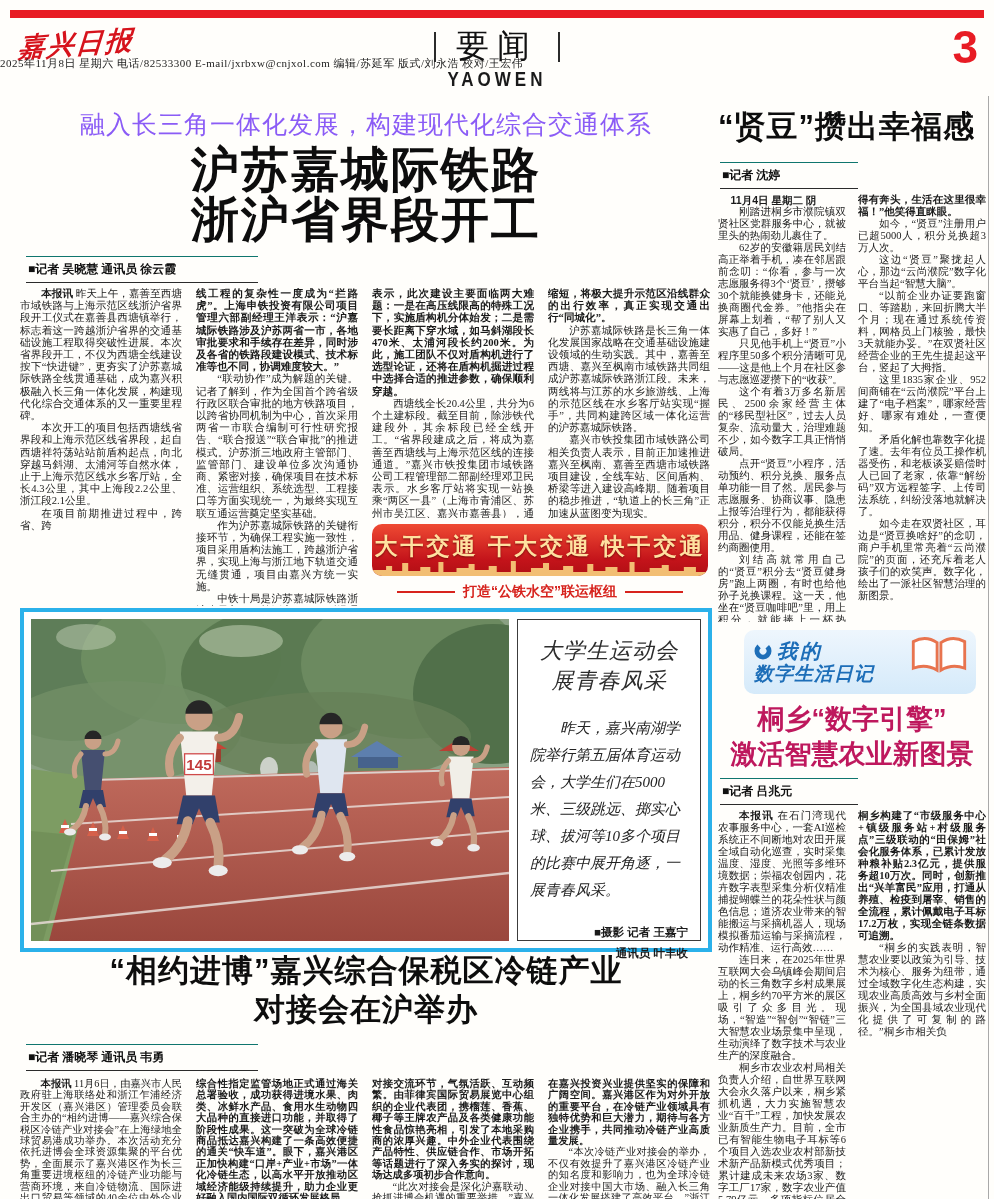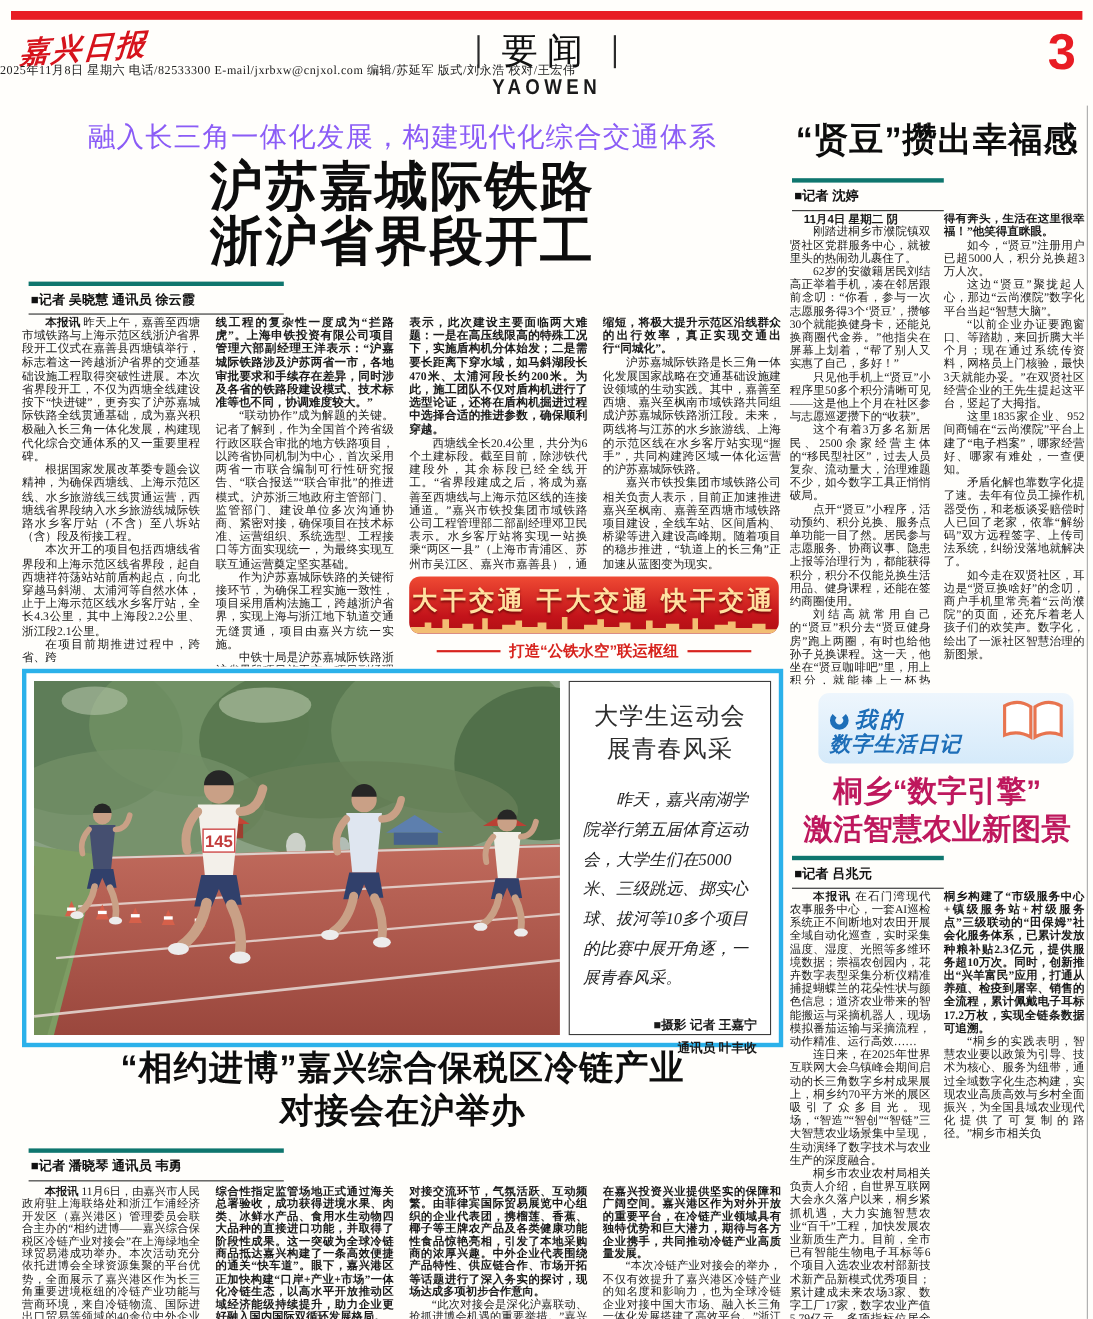--- a/index.html
+++ b/index.html
@@ -15,22 +15,22 @@
            font-family:"Liberation Sans","DejaVu Sans",sans-serif;}
   .dateline{position:absolute;left:0;top:56px;width:100%;text-align:left;font-size:11px;color:#222;letter-spacing:.5px;}
   .pinyin{position:absolute;left:0;top:70px;width:100%;text-align:center;font-size:17px;font-weight:900;
           letter-spacing:4px;transform:scaleY(1.15);font-family:"Liberation Sans","DejaVu Sans",sans-serif;}
   .rightrule{position:absolute;left:988px;top:96px;width:1px;height:1103px;background:#a9a9a9;}
 
   .main{position:absolute;left:20px;top:108px;width:692px;}
   .kicker{text-align:center;font-size:25px;color:#8b5cf6;letter-spacing:1px;}
   .headline{margin-top:4px;text-align:center;font-weight:900;font-size:48px;line-height:1.04;letter-spacing:2px;
             font-family:"Liberation Sans","DejaVu Sans",sans-serif;color:#0d0d0d;}
-  .byline{font-family:Liberation Sans, sans-serif;font-weight:bold;font-size:12px;
-          border-top:4px solid #0f766e;border-bottom:1px solid #2b2b2b;padding:4px 2px;color:#111;}
+  .byline{font-family:Liberation Serif, serif;font-weight:bold;font-size:12px;
+          border-top:1px solid #0f766e;border-bottom:1px solid #2b2b2b;padding:4px 2px;color:#111;}
   .lead-by{position:absolute;left:6px;top:148px;width:228px;}
   .lead-body{position:absolute;left:0;top:180px;width:692px;height:318px;display:flex;gap:14px;}
   .ncol{width:162px;overflow:hidden;font-size:10.6px;line-height:12.2px;text-align:justify;}
   .ncol.h1{height:318px;}
   .ncol.h2{height:230px;}
   .para{margin:0;text-indent:2em;}
   .cont .para:first-child{text-indent:0;font-weight:bold;}
 
   .banner{position:absolute;left:352px;top:236px;width:336px;}
   .banner-red{position:relative;height:52px;background:linear-gradient(180deg,#ef4a33,#c3131a 70%,#b00f14);
@@ -40,44 +40,44 @@
           font-family:"Liberation Sans","DejaVu Sans",sans-serif;}
   .skyline{position:absolute;left:0;bottom:0;width:100%;height:18px;z-index:1;}
   .tagline{display:flex;align-items:center;justify-content:center;gap:8px;margin-top:7px;color:#d7231d;
            font-size:14px;font-weight:bold;font-family:"Liberation Sans","DejaVu Sans",sans-serif;}
   .dash{width:58px;height:2px;background:#d7231d;}
 
   .photo-frame{position:absolute;left:20px;top:608px;width:692px;height:344px;border:4px solid #2bb1ea;
                background:#fff;box-sizing:border-box;display:flex;gap:8px;padding:7px;}
   .photo{width:478px;height:322px;flex:0 0 478px;display:block;}
   .caption-box{flex:1;border:1px solid #3c3c3c;padding:16px 12px 10px;display:flex;flex-direction:column;box-sizing:border-box;}
-  .cap-title{font-size:22px;text-align:center;line-height:1.35;color:#2d2d2d;letter-spacing:1px;}
+  .cap-title{font-size:22px;text-align:center;line-height:1.35;color:#2d2d2d;letter-spacing:1px;font-style:italic;}
   .cap-body{margin:20px 0 0;font-size:15px;font-style:italic;line-height:1.8;text-indent:2em;color:#222;}
   .cap-credit{margin-top:18px;text-align:right;font-weight:bold;font-size:11.5px;line-height:1.8;
               font-family:"Liberation Sans","DejaVu Sans",sans-serif;}
 
   .bottom{position:absolute;left:20px;top:952px;width:692px;}
   .b-head{text-align:center;font-size:31px;font-weight:900;line-height:1.25;letter-spacing:1px;
           font-family:"Liberation Sans","DejaVu Sans",sans-serif;color:#0d0d0d;}
   .b-by{position:absolute;left:6px;top:92px;width:228px;}
   .b-body{position:absolute;left:0;top:126px;height:121px;display:flex;gap:14px;overflow:hidden;}
   .b-body .ncol{height:121px;font-size:10.3px;line-height:11.4px;}
 
   .rightcol{position:absolute;left:718px;top:100px;width:268px;}
-  .r1-head{text-align:center;font-size:31px;font-weight:900;letter-spacing:1px;
+  .r1-head{text-align:left;font-size:31px;font-weight:900;letter-spacing:1px;
            font-family:"Liberation Sans","DejaVu Sans",sans-serif;margin-top:6px;color:#0d0d0d;}
   .r1-by{position:absolute;left:2px;top:62px;width:134px;}
   .r-body{position:absolute;left:0;display:flex;gap:12px;}
   .r1-body{top:94px;height:428px;}
   .rcol{width:128px;overflow:hidden;font-size:10.5px;line-height:12px;text-align:justify;}
   .r1-body .rcol{height:428px;}
   .datep{font-weight:bold;text-indent:1.2em;font-family:"Liberation Sans","DejaVu Sans",sans-serif;}
 
   .dlogo{position:absolute;left:26px;top:530px;width:232px;height:64px;border-radius:10px;
-         background:linear-gradient(180deg,#eef6fd,#d5eafa);display:flex;align-items:flex-end;padding:4px 10px;box-sizing:border-box;overflow:hidden;}
+         background:linear-gradient(180deg,#eef6fd,#d5eafa);display:flex;align-items:center;padding:4px 10px;box-sizing:border-box;overflow:hidden;}
   .dlogo-book{position:absolute;right:6px;top:4px;width:62px;height:40px;}
   .dlogo-text{position:relative;z-index:2;font-weight:900;font-style:italic;color:#1d6eb8;
               font-family:"Liberation Sans","DejaVu Sans",sans-serif;line-height:1.2;}
   .dlogo-l1{font-size:20px;letter-spacing:3px;display:flex;align-items:center;gap:5px;}
   .dlogo-l2{font-size:19px;letter-spacing:1px;}
 
   .r2-head{position:absolute;left:0;top:602px;width:100%;text-align:center;font-size:27px;font-weight:900;
            line-height:1.3;font-family:"Liberation Sans","DejaVu Sans",sans-serif;color:#be185d;}
   .r2-by{position:absolute;left:2px;top:678px;width:134px;}
   .r2-body{top:710px;height:389px;}
@@ -103,21 +103,20 @@
   <div class="main">
     <div class="kicker">融入长三角一体化发展，构建现代化综合交通体系</div>
     <div class="headline">
       <div>沪苏嘉城际铁路</div>
       <div>浙沪省界段开工</div>
     </div>
     <div class="byline lead-by">■记者 吴晓慧 通讯员 徐云霞</div>
     <div class="lead-body">
       <div class="ncol h1">
           <p class="para"><b>本报讯</b> 昨天上午，嘉善至西塘市域铁路与上海示范区线浙沪省界段开工仪式在嘉善县西塘镇举行，标志着这一跨越浙沪省界的交通基础设施工程取得突破性进展。本次省界段开工，不仅为西塘全线建设按下“快进键”，更夯实了沪苏嘉城际铁路全线贯通基础，成为嘉兴积极融入长三角一体化发展，构建现代化综合交通体系的又一重要里程碑。</p>
-          <p class="para">根据国家发展改革委专题会议精神，为确保西塘线、上海示范区线、水乡旅游线三线贯通运营，西塘线省界段纳入水乡旅游线城际铁路水乡客厅站（不含）至八坼站（含）段及衔接工程。</p>
           <p class="para">本次开工的项目包括西塘线省界段和上海示范区线省界段，起自西塘祥符荡站站前盾构起点，向北穿越马斜湖、太浦河等自然水体，止于上海示范区线水乡客厅站，全长4.3公里，其中上海段2.2公里、浙江段2.1公里。</p>
           <p class="para">在项目前期推进过程中，跨省、跨</p>
         </div>
       <div class="ncol h1 cont">
           <p class="para">线工程的复杂性一度成为“拦路虎”。上海申铁投资有限公司项目管理六部副经理王洋表示：“沪嘉城际铁路涉及沪苏两省一市，各地审批要求和手续存在差异，同时涉及各省的铁路段建设模式、技术标准等也不同，协调难度较大。”</p>
           <p class="para">“联动协作”成为解题的关键。记者了解到，作为全国首个跨省级行政区联合审批的地方铁路项目，以跨省协同机制为中心，首次采用两省一市联合编制可行性研究报告、“联合报送”“联合审批”的推进模式。沪苏浙三地政府主管部门、监管部门、建设单位多次沟通协商、紧密对接，确保项目在技术标准、运营组织、系统选型、工程接口等方面实现统一，为最终实现互联互通运营奠定坚实基础。</p>
           <p class="para">作为沪苏嘉城际铁路的关键衔接环节，为确保工程实施一致性，项目采用盾构法施工，跨越浙沪省界，实现上海与浙江地下轨道交通无缝贯通，项目由嘉兴方统一实施。</p>
           <p class="para">中铁十局是沪苏嘉城际铁路浙沪省界段项目施工方。项目副经理李强</p>
         </div>
       <div class="ncol h2 cont">

